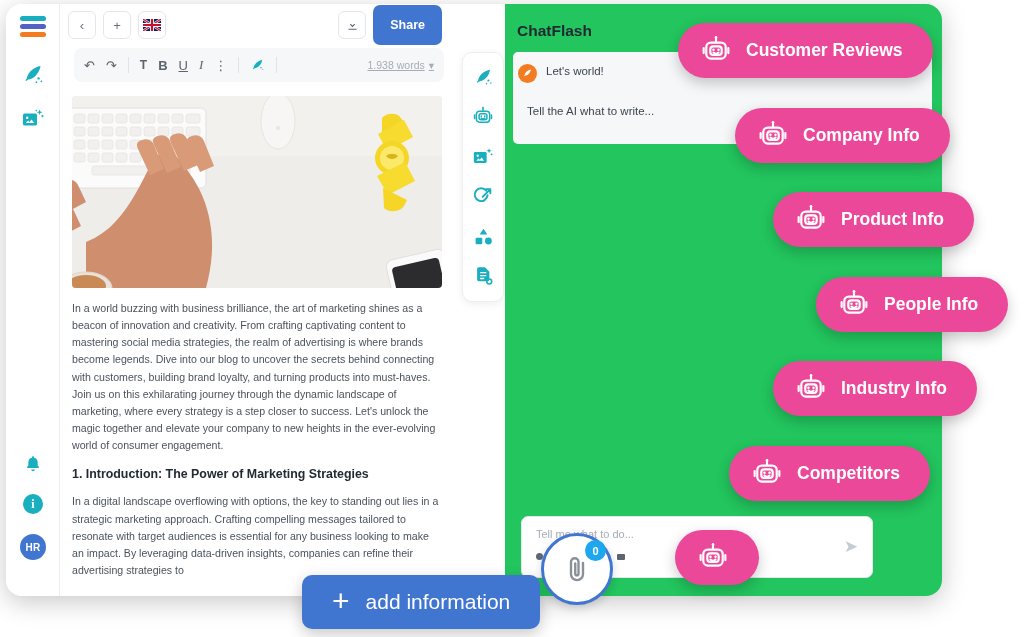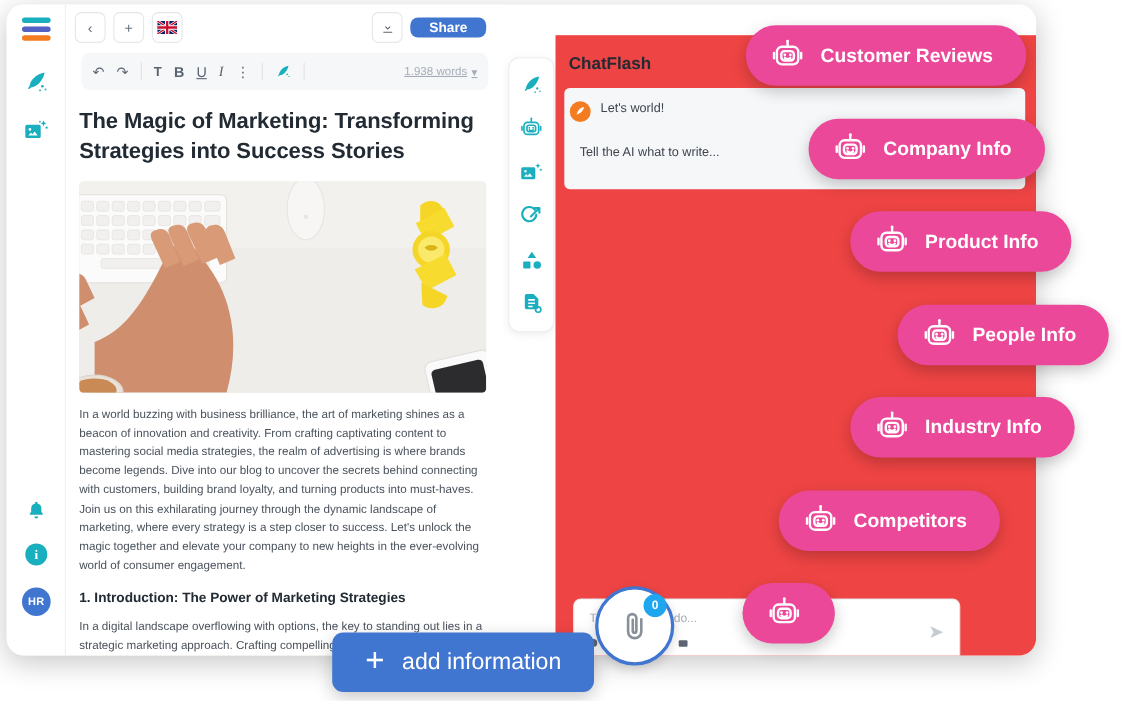--- a/index.html
+++ b/index.html
@@ -43,21 +43,21 @@
 
   
   .editor { position:absolute; left:54px; top:0; width:396px; height:592px; background:#fff; }
 
   .topbar { height:42px; display:flex; align-items:center; padding:0 14px 0 8px; gap:7px; }
   .tbtn {
     width:28px;height:28px;border:1px solid #e4e6ea;border-radius:6px;background:#fff;
     display:flex;align-items:center;justify-content:center;color:#66707d;font-size:13px;
   }
   .share {
-    background:#4176d0;color:#fff;border-radius:7px;height:18px;padding:0 17px;
+    background:#4176d0;color:#fff;border-radius:7px;height:40px;padding:0 17px;
     display:flex;align-items:center;font-size:12.5px;font-weight:bold;
   }
   .spacer { flex:1; }
   .flagbtn { width:28px;height:28px;border:1px solid #e4e6ea;border-radius:6px;background:#fff;
              display:flex;align-items:center;justify-content:center;overflow:hidden; }
 
   .fmtbar {
     margin:2px 12px 0 14px; height:34px; background:#f6f7f9; border-radius:8px;
     display:flex; align-items:center; padding:0 10px; gap:11px; color:#5b6470; font-size:13px;
   }
@@ -80,21 +80,21 @@
 
   
   .strip {
     position:absolute; left:456px; top:48px; width:42px; height:250px;
     background:#fff; border:1px solid #eceef1; border-radius:10px;
     box-shadow:0 2px 9px rgba(0,0,0,.07);
     display:flex; flex-direction:column; align-items:center; padding-top:14px; gap:18px;
   }
 
   
-  .chat { position:absolute; left:499px; top:0; width:437px; height:592px; background:#ef4444;margin-top:28px; }
+  .chat { position:absolute; left:499px; top:0; width:437px; height:592px; background:#22c55e; }
   .chat-title { font-size:15.5px; font-weight:bold; color:#222a33; padding:18px 0 0 12px; }
   .chat-body { margin:12px 10px 0 8px; background:#f6f7f9; border-radius:5px; padding:12px 0 16px 0;
                position:relative; min-height:92px; }
   .msg { display:flex; gap:9px; padding:0 14px; }
   .orb { width:19px;height:19px;border-radius:50%;background:#f47c20;flex:0 0 auto;
          display:flex;align-items:center;justify-content:center;margin-left:-9px; }
   .msg-txt { font-size:11.5px; color:#3d454e; line-height:1.3; }
   .msg2 { padding:0 14px; margin-top:22px; font-size:11.5px; color:#3d454e; }
 
   .composer {
@@ -222,21 +222,20 @@
           </svg>
         </span>
         <span class="sep"></span>
         <span class="words">
           <span>1.938 words</span>
           <span>▾</span>
         </span>
       </div>
 
       <div class="doc">
-        <h1>The Magic of Marketing: Transforming Strategies into Success Stories</h1>
 
         <div class="hero">
           <svg width="370" height="192" viewBox="0 0 370 192">
             <rect width="370" height="192" fill="#efedea"></rect>
             <rect x="0" y="0" width="370" height="60" fill="#f3f1ee"></rect>
 
             <g>
               <rect x="-6" y="12" width="140" height="80" rx="5" fill="#fbfbfb" stroke="#e2e0dd"></rect>
               <g fill="#f1f0ee" stroke="#e4e2df" stroke-width=".7">
                 <rect x="2" y="18" width="11" height="9" rx="2"></rect>
@@ -468,21 +467,21 @@
             <rect x="9" y="10" width="10" height="7.5" rx="2.6"></rect>
           <circle cx="11.8" cy="13" r="1.1" fill="#fff" stroke="none"></circle>
             <circle cx="16.2" cy="13" r="1.1" fill="#fff" stroke="none"></circle>
           <path d="M11.8 15.4c1.3 1.3 3.1 1.3 4.4 0" stroke-linecap="round"></path>
           <path d="M3.2 11.4v4.4M24.8 11.4v4.4" stroke-linecap="round"></path>
         </svg>
       </span>
       <span>Industry Info</span>
     </div>
 
-    <div class="pill" style="left:708px; top:446px;">
+    <div class="pill" style="left:729px; top:446px;">
       <span>
         <svg width="32" height="32" viewBox="0 0 28 28" fill="none" stroke="#fff" stroke-width="1.9">
           <path d="M14 2.5v3.2" stroke-linecap="round"></path>
             <circle cx="14" cy="2" r="1.1" fill="#fff" stroke="none"></circle>
           <rect x="5.5" y="6.6" width="17" height="14" rx="4"></rect>
             <rect x="9" y="10" width="10" height="7.5" rx="2.6"></rect>
           <circle cx="11.8" cy="13" r="1.1" fill="#fff" stroke="none"></circle>
             <circle cx="16.2" cy="13" r="1.1" fill="#fff" stroke="none"></circle>
           <path d="M11.8 15.4c1.3 1.3 3.1 1.3 4.4 0" stroke-linecap="round"></path>
           <path d="M3.2 11.4v4.4M24.8 11.4v4.4" stroke-linecap="round"></path>

